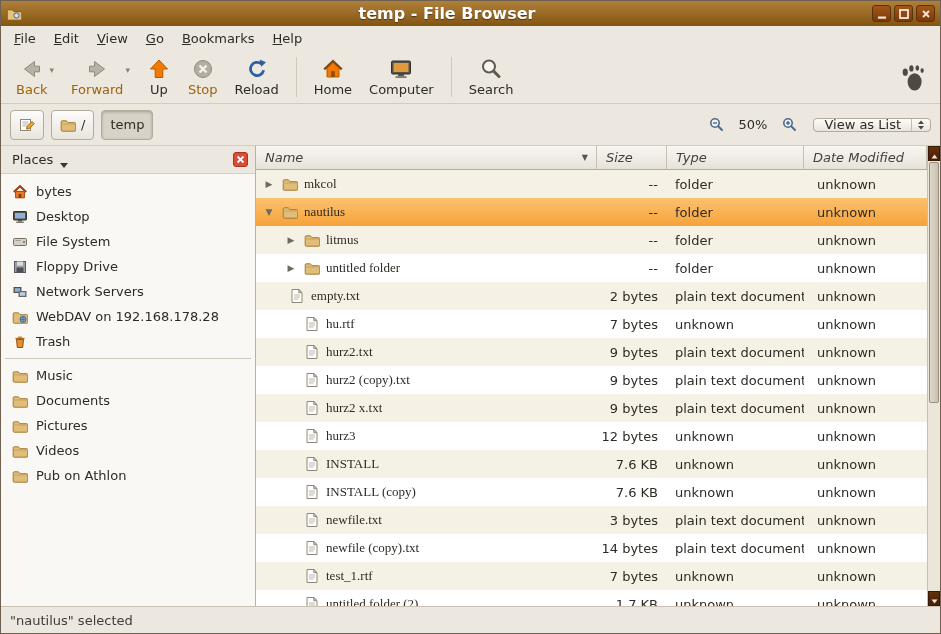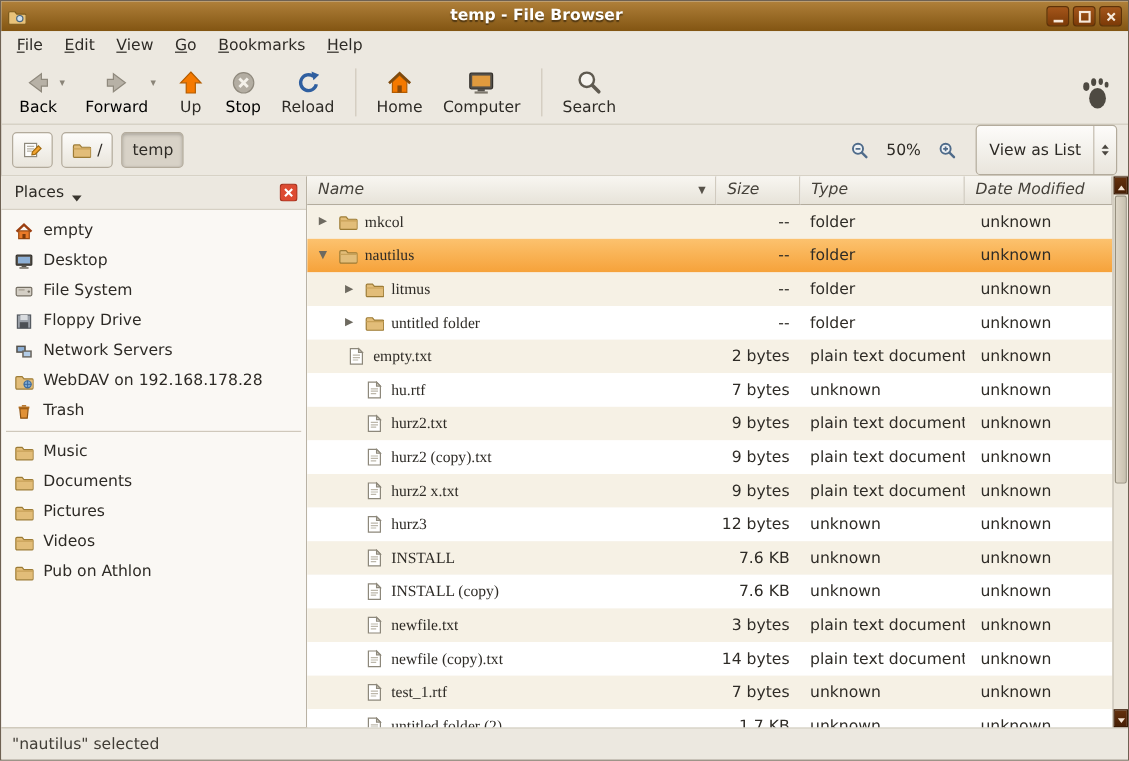--- a/index.html
+++ b/index.html
@@ -8,52 +8,52 @@
     width:941px;height:634px;overflow:hidden;
     border:1px solid #6e6152;
     display:flex;flex-direction:column;
     font-family:"DejaVu Sans","Liberation Sans",sans-serif;
     font-size:13px;color:#2e2b26;background:#ece8e0;
   }
   
   .titlebar{flex:0 0 25px;background:linear-gradient(180deg,#b0803a,#825512);
     display:flex;align-items:center;padding:0 5px;gap:6px;}
   .win-icon{width:16px;height:16px;}
-  .title{flex:1;text-align:center;color:#fff;font-weight:bold;font-size:13px;
+  .title{flex:1;text-align:center;color:#fff;font-weight:bold;font-size:16px;
     text-shadow:0 1px 1px rgba(0,0,0,.45);white-space:nowrap;overflow:hidden;}
   .win-btns{display:flex;gap:3px;}
   .wbtn{width:19px;height:17px;border:1px solid #5e3208;border-radius:3px;
     background:linear-gradient(180deg,#a4561b,#7c3a07);display:flex;align-items:center;justify-content:center;}
   .wbtn span{width:14px;height:14px;display:block;}
   
   .menubar{flex:0 0 24px;display:flex;align-items:center;padding:0 4px;background:#ece8e0;text-align:right;}
   .menu-item{padding:2px 9px;cursor:default;}
   .menu-item u{text-decoration:underline;}
   
   .toolbar{flex:0 0 54px;border-bottom:1px solid #d2ccc0;display:flex;align-items:center;padding:0 8px;gap:3px;}
   .tbtn{display:flex;align-items:flex-start;padding:3px 7px;border-radius:4px;}
   .tbtn .col{display:flex;flex-direction:column;align-items:center;}
   .icon24{width:24px;height:24px;display:block;}
   .tlabel{font-size:13px;margin-top:1px;white-space:nowrap;}
-  .tbtn.disabled .tlabel{color:#000000;}
+  .tbtn.disabled .tlabel{color:#a16207;}
   .dd{font-size:9px;color:#8a8478;margin:8px 0 0 2px;}
   .tsep{width:1px;height:40px;background:#cfc8bb;margin:0 7px;}
   .tspacer{flex:1;}
   .throbber{width:26px;height:28px;margin-right:6px;}
   
   .locbar{flex:0 0 42px;border-bottom:1px solid #d2ccc0;display:flex;align-items:center;padding:0 9px;gap:7px;}
   .lbtn{height:30px;display:flex;align-items:center;gap:5px;padding:0 8px;
     border:1px solid #b3ab9c;border-radius:4px;background:linear-gradient(180deg,#fdfcfa,#e9e5dc);}
   .lbtn.pressed{background:#d8d2c7;box-shadow:inset 0 1px 3px rgba(0,0,0,.25);}
   .icon16{width:16px;height:16px;display:inline-block;flex:0 0 16px;}
   .icon14{width:15px;height:15px;display:inline-block;}
   .lspacer{flex:1;}
   .zoomlabel{padding:0 5px;}
   .zbtn{display:flex;align-items:center;padding:3px;}
-  .viewcombo{height:42px;display:flex;align-items:stretch;border:1px solid #b3ab9c;border-radius:4px;
+  .viewcombo{height:14px;display:flex;align-items:stretch;border:1px solid #b3ab9c;border-radius:4px;
     background:linear-gradient(180deg,#fdfcfa,#e9e5dc);margin-left:6px;}
   .vlabel{padding:0 10px;display:flex;align-items:center;white-space:nowrap;}
   .varrows{border-left:1px solid #c4bcae;display:flex;align-items:center;padding:0 5px;}
   .varrows span{width:8px;height:12px;display:block;}
   
   .main{flex:1;display:flex;min-height:0;}
   .sidebar{flex:0 0 255px;border-right:1px solid #b9b2a4;display:flex;flex-direction:column;background:#faf8f4;}
   .side-head{flex:0 0 28px;display:flex;align-items:center;padding:0 7px;background:#ece8e0;border-bottom:1px solid #d6d0c4;}
   .phead{display:flex;align-items:center;gap:6px;padding:2px 4px;}
   .phead .arr{width:10px;height:8px;display:block;margin-top:2px;}
@@ -281,21 +281,21 @@
               </svg></span>
           </span>
       </div>
       <div class="places">
           <div class="side-item">
             <span class="icon16"><svg viewBox="0 0 16 16" width="100%" height="100%">
                 <path d="M1.8 8 8 2.2 14.2 8" fill="none" stroke="#9c3f10" stroke-width="2"></path>
                 <path d="M3.6 7.4h8.8v6.4H3.6z" fill="#ea7a28" stroke="#9c4a10"></path>
                 <rect x="6.7" y="10" width="2.6" height="3.8" fill="#7c3a0a"></rect>
               </svg></span>
-            <span>empty</span>
+            <span>bytes</span>
           </div>
           <div class="side-item">
             <span class="icon16"><svg viewBox="0 0 16 16" width="100%" height="100%">
                 <rect x="1.5" y="2.5" width="13" height="8.5" rx=".8" fill="#55514a" stroke="#33302b"></rect>
                 <rect x="3" y="4" width="10" height="5.5" fill="#8db0d6"></rect>
                 <rect x="6" y="11" width="4" height="1.6" fill="#55514a"></rect>
                 <rect x="4.2" y="12.6" width="7.6" height="1.4" fill="#7c776d"></rect>
               </svg></span>
             <span>Desktop</span>
           </div>

